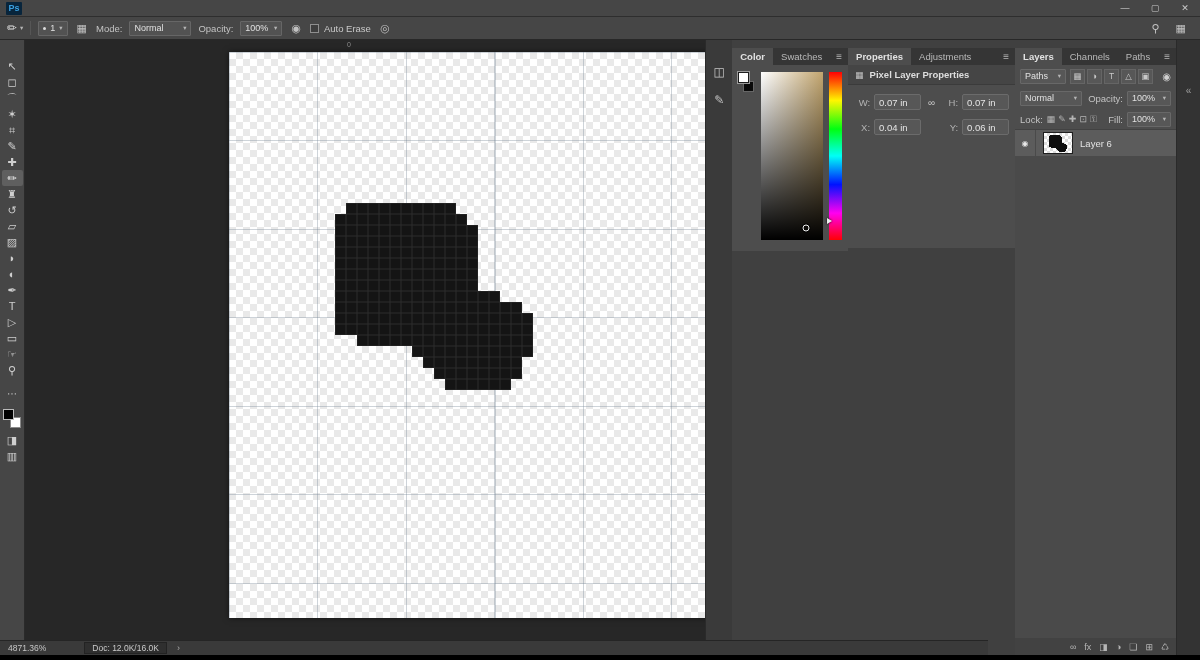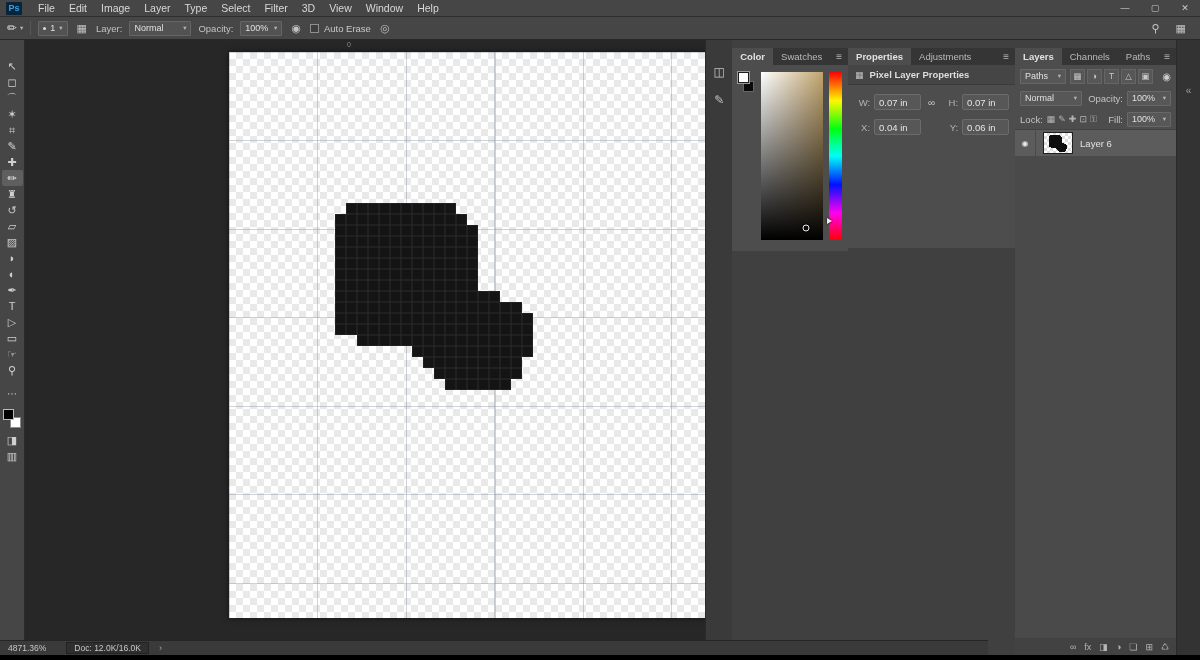--- a/index.html
+++ b/index.html
@@ -59,21 +59,21 @@
   .gridlines{position:absolute;inset:0;pointer-events:none;
     background-image:
       repeating-linear-gradient(to right,rgba(125,140,155,.38) 0 1px,transparent 1px 88.5px),
       repeating-linear-gradient(to bottom,rgba(125,140,155,.38) 0 1px,transparent 1px 88.5px)}
   #blob{position:absolute;left:106px;top:151px;width:198px;height:187px}
   .bpx{position:absolute;background:#141414;box-shadow:inset 0 0 0 0.5px rgba(110,110,110,.28)}
   .bpx.mini{box-shadow:none;background:#0d0d0d}
 
   
   .statusbar{position:absolute;left:0;bottom:0;width:988px;height:15px;background:#3a3a3a;border-top:1px solid #252525;display:flex;align-items:center;font-size:8.5px;color:#c6c6c6;padding-left:8px;z-index:6}
-  .doc-box{background:#2f2f2f;border:1px solid #232323;padding:0 7px;height:12px;line-height:11px;margin-left:20px;color:#c9c9c9}
+  .doc-box{background:#2f2f2f;border:1px solid #232323;padding:0 7px;height:12px;line-height:11px;margin-left:38px;color:#c9c9c9}
   .chev{color:#aaa;font-size:9px;margin-left:10px}
 
   
   .iconstrip{flex:0 0 27px;background:#3a3a3a;border-left:1px solid #2a2a2a;display:flex;flex-direction:column;align-items:center;padding-top:22px;gap:8px}
   .strip-btn{width:22px;height:20px;background:none;border:none;color:#c5c5c5;font-size:12px;cursor:default}
 
   
   .dock{flex:0 0 148px;background:#404040;padding-top:8px;display:flex;flex-direction:row}
   .panel{display:flex;flex-direction:column}
   .ptabs{flex:0 0 17px;display:flex;align-items:stretch;background:#353535;font-size:9.5px;color:#b9b9b9}
@@ -140,53 +140,39 @@
 
   .bottomstrip{flex:0 0 5px;background:#000}
 </style>
 </head>
 <body>
 
 <div class="app">
 
   <header class="menubar">
     <div class="ps-logo">Ps</div>
-    <nav class="menus">
-
-    <span class="menu-item">File</span>
-        <span class="menu-item">Edit</span>
-        <span class="menu-item">Image</span>
-        <span class="menu-item">Layer</span>
-        <span class="menu-item">Type</span>
-        <span class="menu-item">Select</span>
-        <span class="menu-item">Filter</span>
-        <span class="menu-item">3D</span>
-        <span class="menu-item">View</span>
-        <span class="menu-item">Window</span>
-        <span class="menu-item">Help</span>
-      </nav>
     <div class="win-controls">
       <span class="win-btn">—</span>
       <span class="win-btn">▢</span>
       <span class="win-btn">✕</span>
     </div>
   </header>
 
   <div class="optionsbar">
     <span class="tool-preview">
       <span>✏</span>
       <span class="caret">▾</span>
     </span>
     <span class="opt-box">
       <span class="brush-dot"></span>
       <span>1</span>
       <span class="caret">▾</span>
     </span>
     <button class="opt-icon">▦</button>
-    <span class="opt-label">Layer:</span>
+    <span class="opt-label">Mode:</span>
     <span class="opt-select w-mode">
       <span>Normal</span>
       <span class="caret">▾</span>
     </span>
     <span class="opt-label">Opacity:</span>
     <span class="opt-select w-num">
       <span>100%</span>
       <span class="caret">▾</span>
     </span>
     <button class="opt-icon">◉</button>

